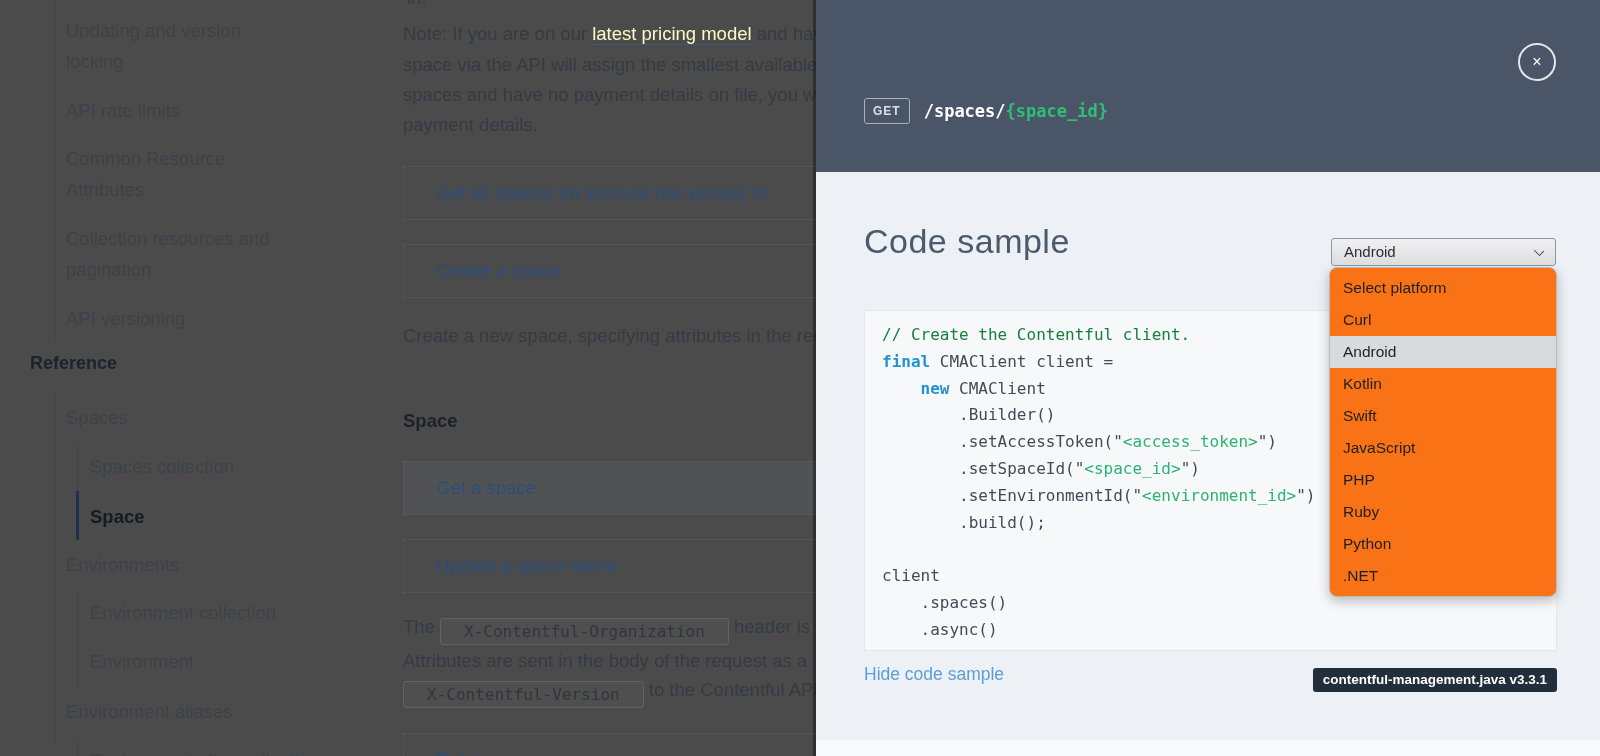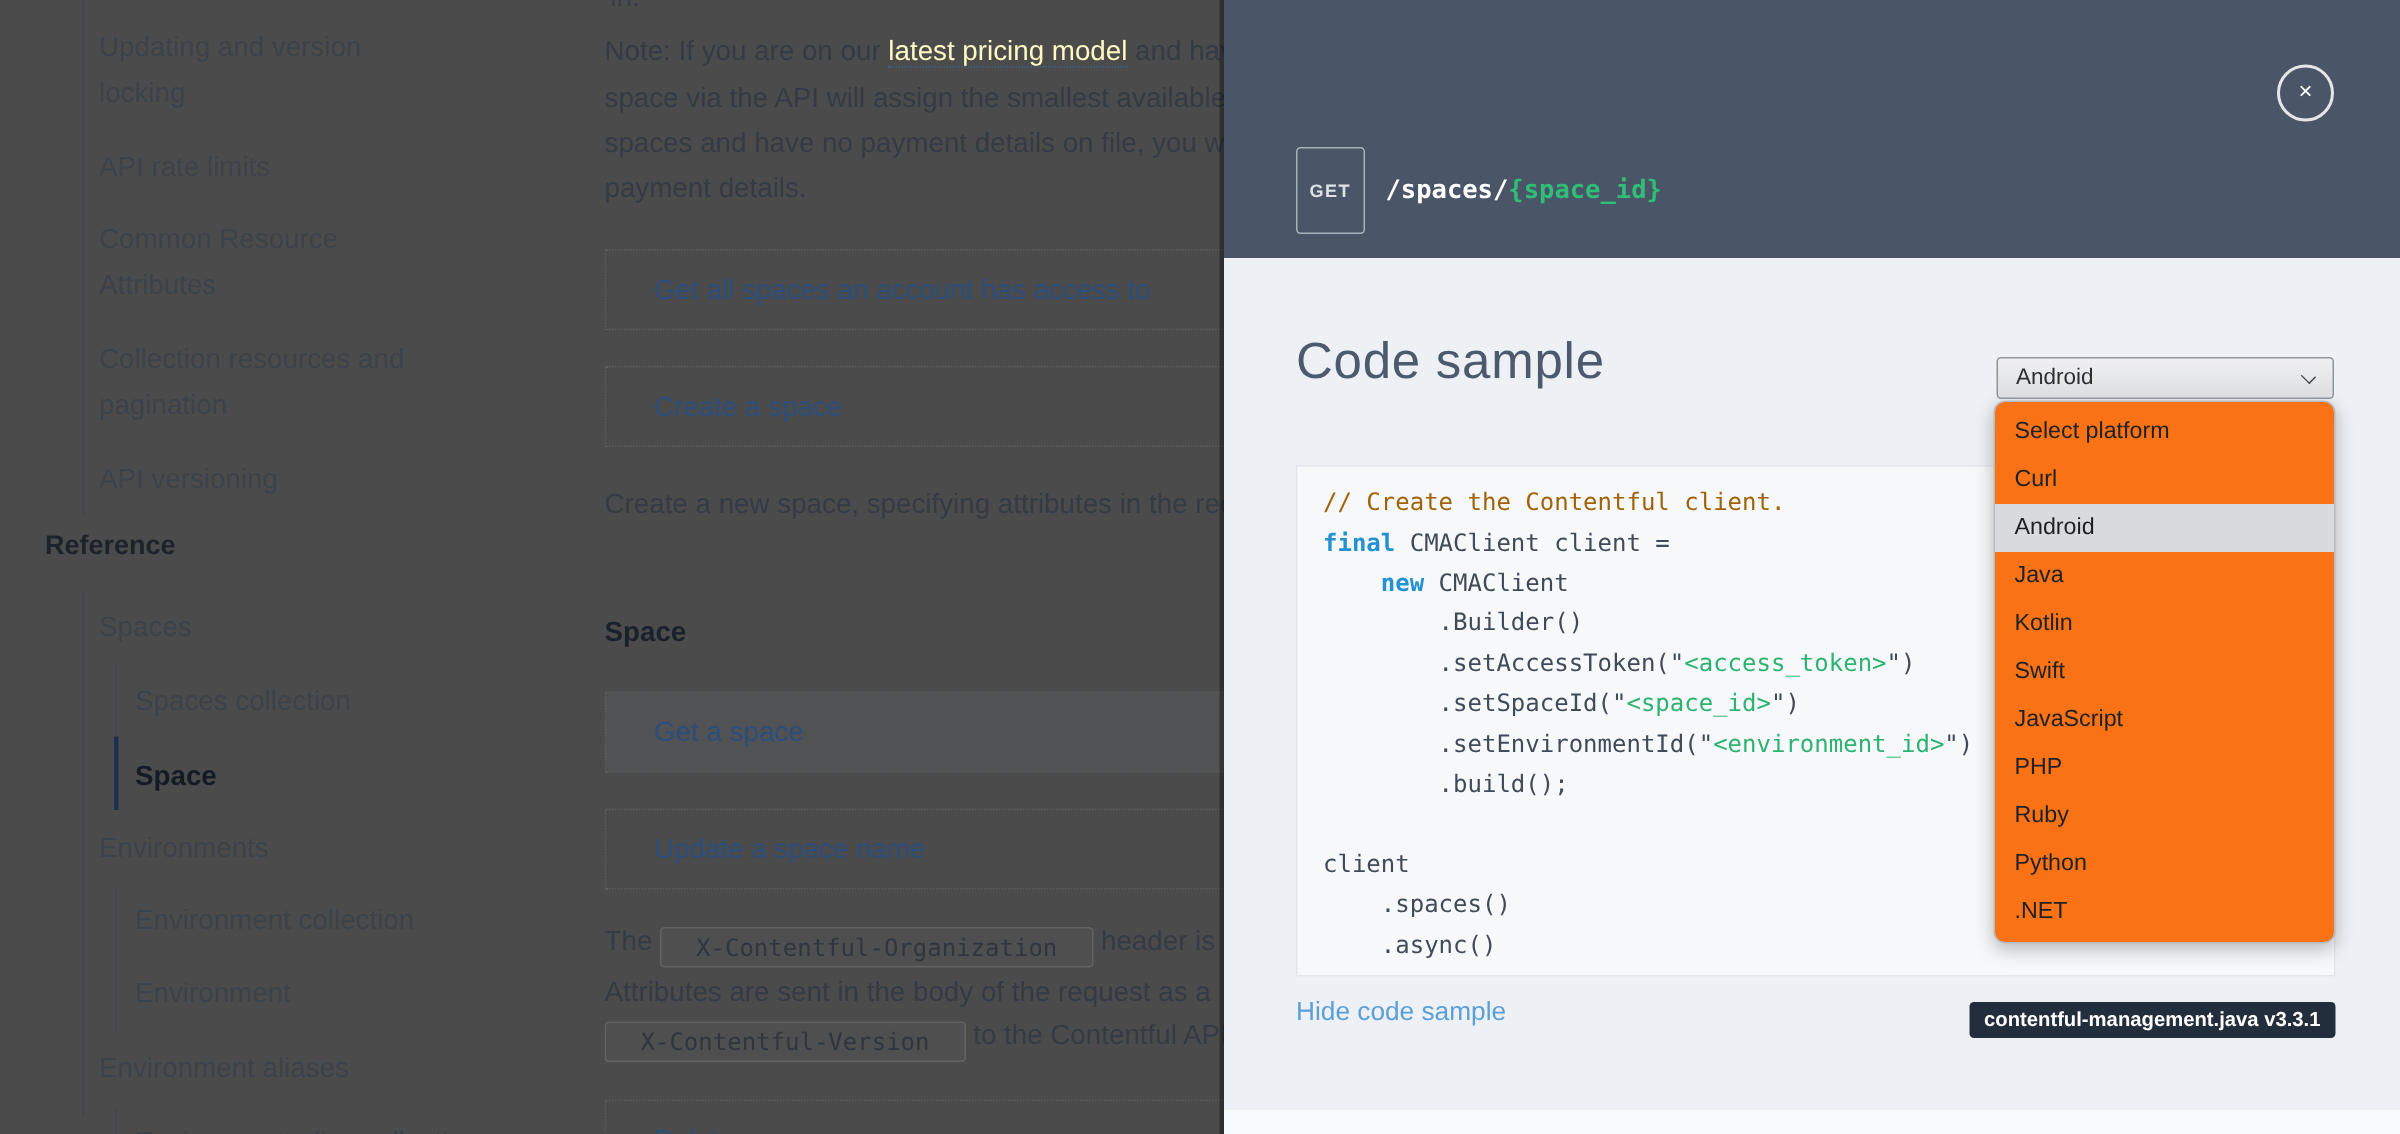--- a/index.html
+++ b/index.html
@@ -42,33 +42,33 @@
 
   .panel-header { position:absolute; left:0; top:0; width:784px; height:172px; background:#4a5668; }
   .crumb { position:absolute; left:48px; top:46px; font-size:27px; line-height:36px; white-space:nowrap; }
   .crumb-parent, .crumb-sep { color:#95a0ab; font-weight:400; }
   .crumb-title { color:#ffffff; font-weight:500; }
   .close-btn { position:absolute; left:702px; top:43px; width:38px; height:38px;
     border:2px solid rgba(255,255,255,0.85); border-radius:50%;
     color:#ffffff; text-align:center; line-height:33px; font-size:16px; cursor:pointer; }
   .endpoint { position:absolute; left:48px; top:98px; display:flex; align-items:center; }
   .method-chip { border:1px solid #a9b1ba; color:#dce1e6; border-radius:3px;
-    font-size:12px; font-weight:700; letter-spacing:1px; padding:21px 8px; margin-right:14px; }
+    font-size:12px; font-weight:700; letter-spacing:1px; padding:5px 8px; margin-right:14px; }
   .path { font-family:"DejaVu Sans Mono", monospace; font-size:17px; font-weight:700; color:#ffffff; }
   .path .param { color:#2fbe76; }
 
   .section-title { position:absolute; left:48px; top:222px; font-size:34px;
     font-weight:300; color:#4b5b6d; letter-spacing:0.5px; }
 
   .code-card { position:absolute; left:48px; top:310px; width:693px; height:341px;
     background:#f7f8fa; border:1px solid #e3e7eb; z-index:1; }
   .code { position:absolute; left:17px; top:11px; font-family:"DejaVu Sans Mono", monospace;
     font-size:16px; line-height:26.8px; color:#414b58; }
   .code-line { white-space:pre; }
-  .tok-comment { color:#a16207; }
+  .tok-comment { color:#15803d; }
   .tok-kw { color:#2492d2; font-weight:700; }
   .tok-var { color:#2cb371; }
 
   .hide-link { position:absolute; left:48px; top:664px; font-size:17.5px; color:#5b9fd9; cursor:pointer; }
   .version-badge { position:absolute; right:43px; top:668px; background:#232e3c; color:#fff;
     font-size:13.5px; font-weight:700; padding:4px 10px 5px; border-radius:3px; white-space:nowrap; }
   .bottom-strip { position:absolute; left:0; top:740px; width:784px; height:16px; background:#f9fafc; }
 
   .select { position:absolute; left:515px; top:238px; width:225px; height:28px;
     background:linear-gradient(#f0f0f1,#dcdde0); border:1px solid #8f959c; border-radius:3px;
@@ -183,21 +183,20 @@
         <div class="code-line">client</div>
         <div class="code-line">    .spaces()</div>
         <div class="code-line">    .async()</div>
       </div>
     </div>
 
     <div class="menu">
       <div class="menu-item">Select platform</div>
       <div class="menu-item">Curl</div>
       <div class="menu-item selected">Android</div>
-      <div class="menu-item">Java</div>
       <div class="menu-item">Kotlin</div>
       <div class="menu-item">Swift</div>
       <div class="menu-item">JavaScript</div>
       <div class="menu-item">PHP</div>
       <div class="menu-item">Ruby</div>
       <div class="menu-item">Python</div>
       <div class="menu-item">.NET</div>
     </div>
 
     <div class="hide-link">Hide code sample</div>

